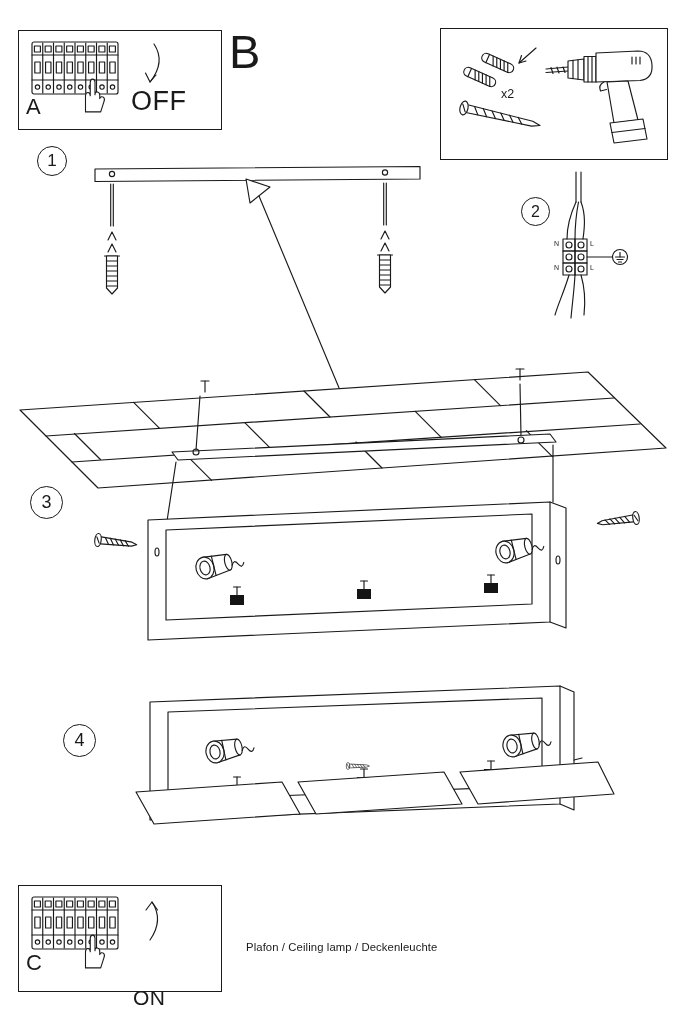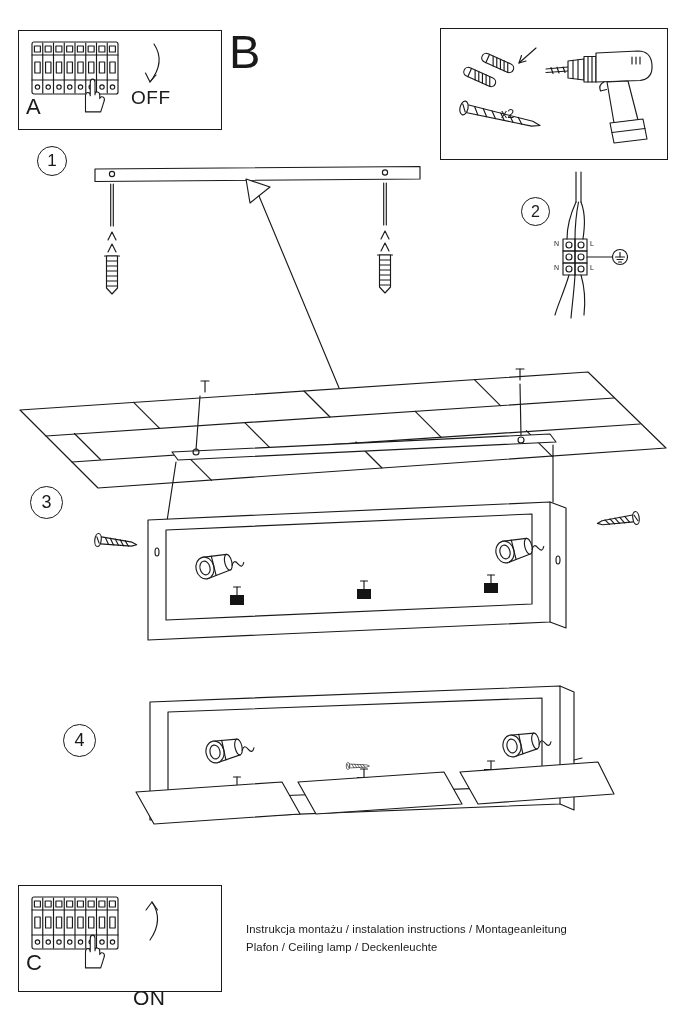--- a/index.html
+++ b/index.html
@@ -311,25 +311,25 @@
         <use href="#hand-shape"></use>
       </g>
       <g transform="translate(142,900)">
         <path d="M8,40 Q22,20 10,2"></path>
         <path d="M10,2 L4,10 M10,2 L15.5,10"></path>
       </g>
     </g>
   </svg>
 
   <span class="lbl" style="left:26px;top:96px;font-size:22px;">A</span>
-  <span class="lbl" style="left:131px;top:88px;font-size:19px;letter-spacing:.5px;">OFF</span>
+  <span class="lbl" style="left:131px;top:88px;font-size:27px;letter-spacing:.5px;">OFF</span>
 
   <span class="lbl" style="left:229px;top:28px;font-size:47px;">B</span>
 
-  <span class="lbl" style="left:501px;top:88px;font-size:12.5px;margin-top:20px;">x2</span>
+  <span class="lbl" style="left:501px;top:88px;font-size:12.5px;">x2</span>
 
   <div class="step-circle" style="left:37px;top:146px;width:30px;height:30px;font-size:17px;">
     <span>1</span>
   </div>
   <div class="step-circle" style="left:521px;top:197px;width:29px;height:29px;font-size:16px;">
     <span>2</span>
   </div>
   <div class="step-circle" style="left:30px;top:486px;width:33px;height:33px;">
     <span>3</span>
   </div>
@@ -338,16 +338,15 @@
   </div>
 
   <span class="lbl" style="left:554px;top:240px;font-size:7px;">N</span>
   <span class="lbl" style="left:590px;top:240px;font-size:7px;">L</span>
   <span class="lbl" style="left:554px;top:264px;font-size:7px;">N</span>
   <span class="lbl" style="left:590px;top:264px;font-size:7px;">L</span>
 
   <span class="lbl" style="left:26px;top:952px;font-size:22px;">C</span>
   <span class="lbl" style="left:133px;top:944px;font-size:21px;letter-spacing:.5px;margin-top:43px;">ON</span>
 
-  <span class="footer-line" style="left:246px;top:923px;">Instrukcja montażu / instalation instructions / Montageanleitung</span>
   <span class="footer-line" style="left:246px;top:941px;">Plafon / Ceiling lamp / Deckenleuchte</span>
 
 </div>
 
 </body></html>

